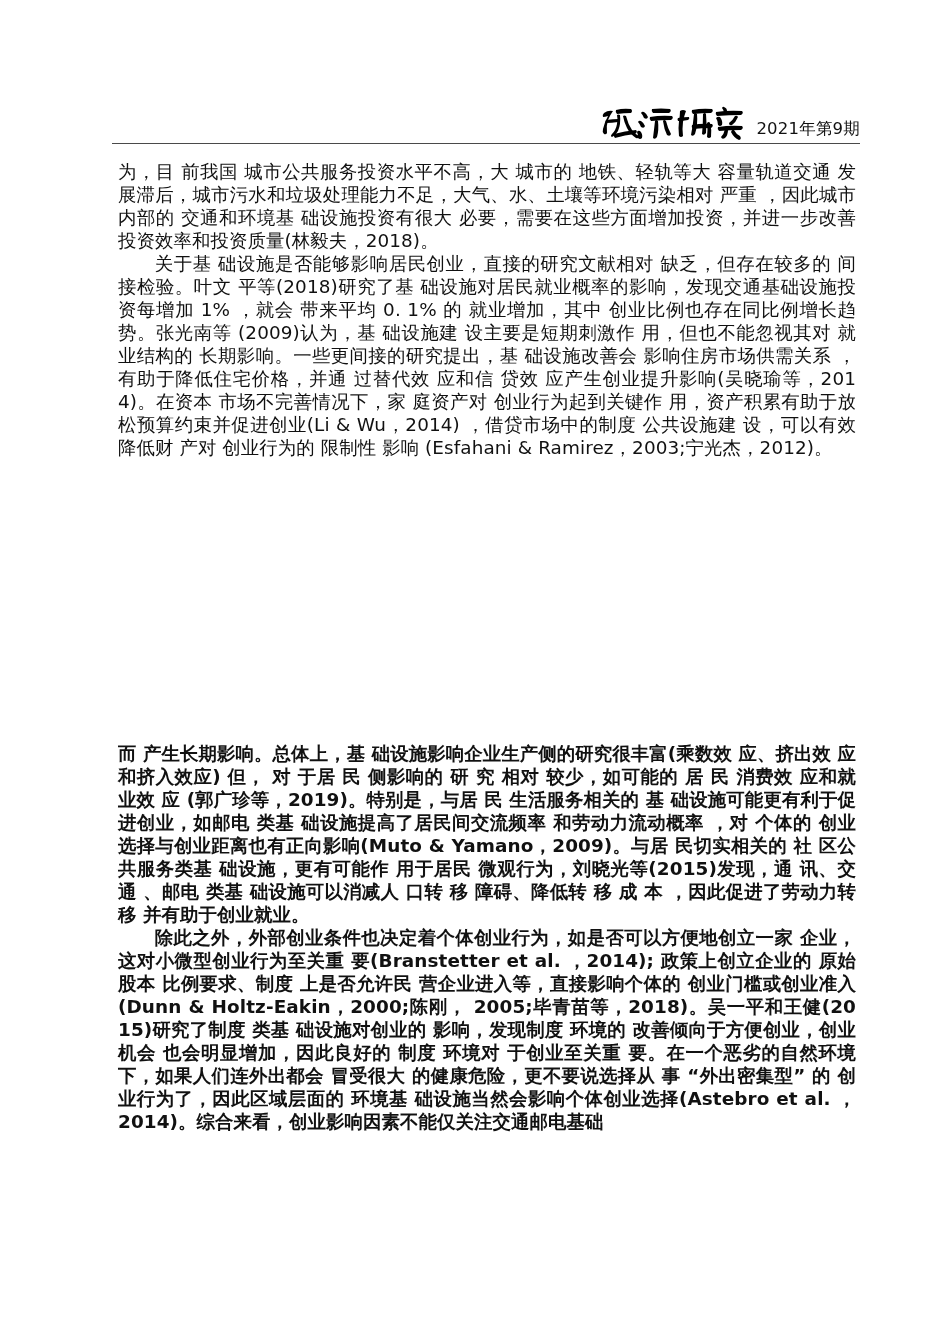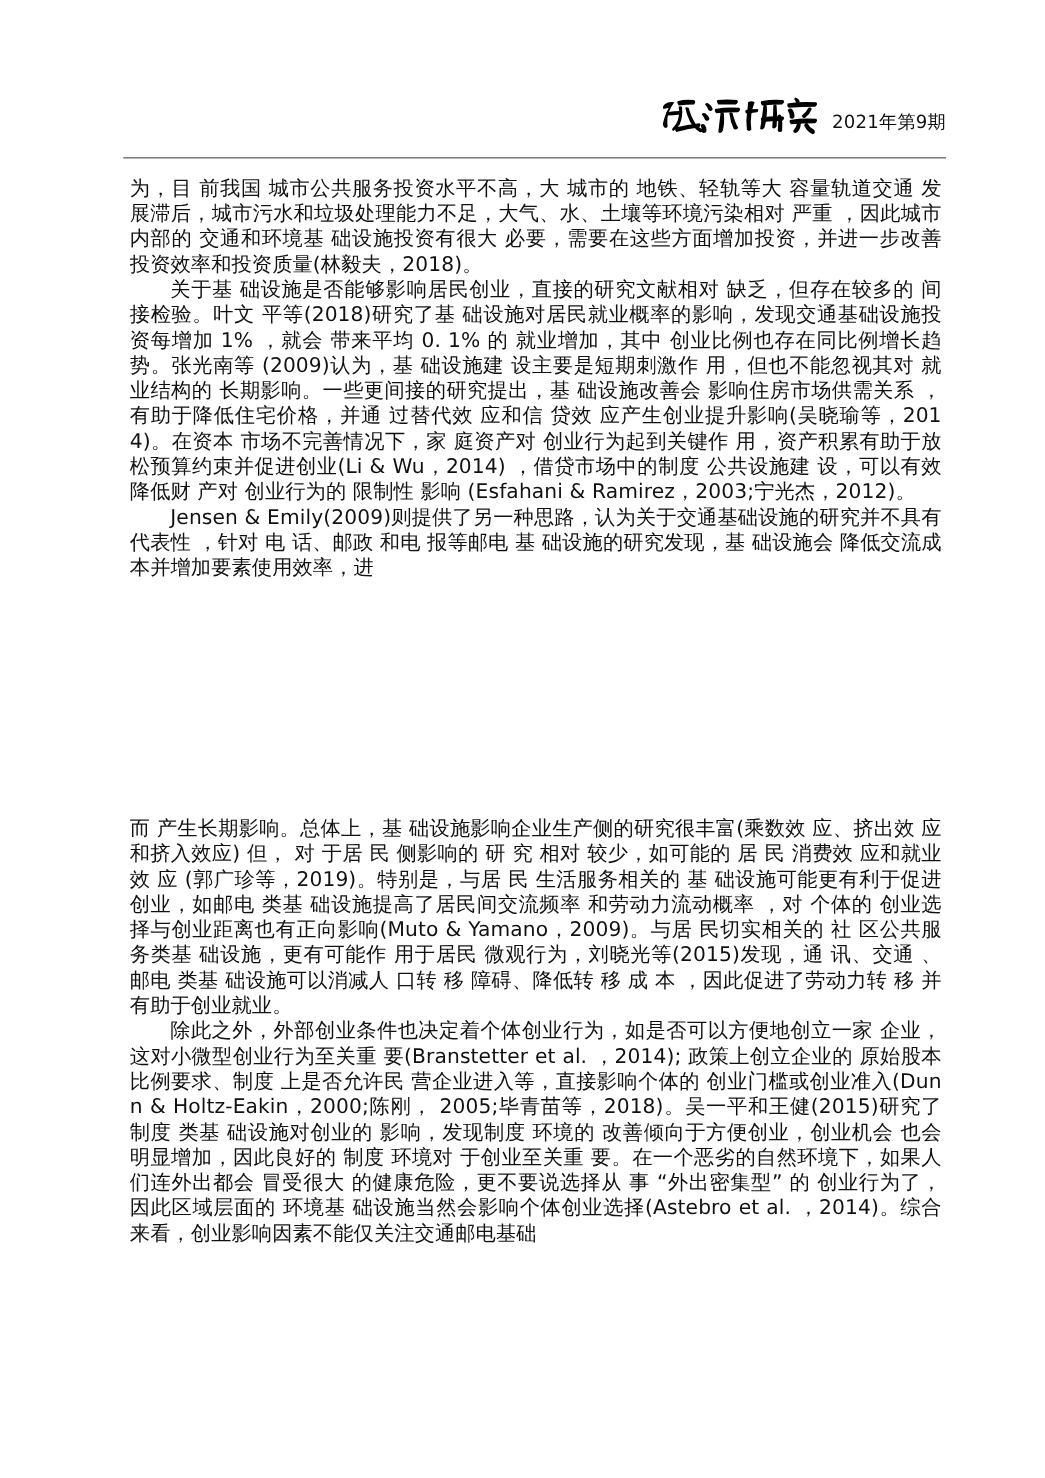--- a/index.html
+++ b/index.html
@@ -29,21 +29,21 @@
     left: 112px;
     top: 88px;
     width: 748px;
     height: 56px;
     display: flex;
     align-items: flex-end;
     justify-content: flex-end;
     gap: 6px;
     border-bottom: 1.6px solid #4a4a4a;
     box-sizing: border-box;
-    padding-bottom: 20px;
+    padding-bottom: 2px;
   }
 
   .masthead {
     display: block;
     height: 40px;
     width: 150px;
   }
 
   .issue-line {
     font-size: 16.5px;
@@ -104,20 +104,21 @@
     word-break: break-all;
     text-indent: 2em;
   }
 
   
   .column-lower {
     position: absolute;
     left: 118px;
     top: 742px;
     width: 738px;
+    font-weight: bold;
   }
 </style>
 </head>
 <body>
 
 <div class="page">
 
   <div class="header">
     <svg class="masthead" viewBox="0 0 150 40" xmlns="http://www.w3.org/2000/svg" aria-label="经济研究">
       <g fill="#000000">
@@ -153,21 +154,20 @@
         <path d="M128 29 q0 5 -3 8 q-3 2 -4 -1 q3 -3 4 -8 q2 -1 3 1 z"></path>
         <path d="M134 29 q2 4 6 6 q2 3 -1 4 q-5 -2 -8 -8 q1 -3 3 -2 z"></path>
       </g>
     </svg>
     <span class="issue-line">2021年第9期</span>
   </div>
 
   <div class="column">
     <p class="body">为，目 前我国 城市公共服务投资水平不高，大 城市的 地铁、轻轨等大 容量轨道交通 发展滞后，城市污水和垃圾处理能力不足，大气、水、土壤等环境污染相对 严重 ，因此城市内部的 交通和环境基 础设施投资有很大 必要，需要在这些方面增加投资，并进一步改善投资效率和投资质量(林毅夫，2018)。</p>
     <p class="body indent">关于基 础设施是否能够影响居民创业，直接的研究文献相对 缺乏，但存在较多的 间接检验。叶文 平等(2018)研究了基 础设施对居民就业概率的影响，发现交通基础设施投资每增加 1% ，就会 带来平均 0. 1% 的 就业增加，其中 创业比例也存在同比例增长趋势。张光南等 (2009)认为，基 础设施建 设主要是短期刺激作 用，但也不能忽视其对 就业结构的 长期影响。一些更间接的研究提出，基 础设施改善会 影响住房市场供需关系 ，有助于降低住宅价格，并通 过替代效 应和信 贷效 应产生创业提升影响(吴晓瑜等，2014)。在资本 市场不完善情况下，家 庭资产对 创业行为起到关键作 用，资产积累有助于放松预算约束并促进创业(Li &amp; Wu，2014) ，借贷市场中的制度 公共设施建 设，可以有效降低财 产对 创业行为的 限制性 影响 (Esfahani &amp; Ramirez，2003;宁光杰，2012)。</p>
-    <p class="body indent">Jensen &amp; Emily(2009)则提供了另一种思路，认为关于交通基础设施的研究并不具有代表性 ，针对 电 话、邮政 和电 报等邮电 基 础设施的研究发现，基 础设施会 降低交流成本并增加要素使用效率，进</p>
   </div>
 
 
   <div class="column-lower">
     <p class="body">而 产生长期影响。总体上，基 础设施影响企业生产侧的研究很丰富(乘数效 应、挤出效 应和挤入效应) 但， 对 于居 民 侧影响的 研 究 相对 较少，如可能的 居 民 消费效 应和就业效 应 (郭广珍等，2019)。特别是，与居 民 生活服务相关的 基 础设施可能更有利于促进创业，如邮电 类基 础设施提高了居民间交流频率 和劳动力流动概率 ，对 个体的 创业选择与创业距离也有正向影响(Muto &amp; Yamano，2009)。与居 民切实相关的 社 区公共服务类基 础设施，更有可能作 用于居民 微观行为，刘晓光等(2015)发现，通 讯、交通 、邮电 类基 础设施可以消减人 口转 移 障碍、降低转 移 成 本 ，因此促进了劳动力转 移 并有助于创业就业。</p>
     <p class="body indent">除此之外，外部创业条件也决定着个体创业行为，如是否可以方便地创立一家 企业，这对小微型创业行为至关重 要(Branstetter et al. ，2014); 政策上创立企业的 原始股本 比例要求、制度 上是否允许民 营企业进入等，直接影响个体的 创业门槛或创业准入(Dunn &amp; Holtz-Eakin，2000;陈刚， 2005;毕青苗等，2018)。吴一平和王健(2015)研究了制度 类基 础设施对创业的 影响，发现制度 环境的 改善倾向于方便创业，创业机会 也会明显增加，因此良好的 制度 环境对 于创业至关重 要。在一个恶劣的自然环境下，如果人们连外出都会 冒受很大 的健康危险，更不要说选择从 事 “外出密集型” 的 创业行为了，因此区域层面的 环境基 础设施当然会影响个体创业选择(Astebro et al. ，2014)。综合来看，创业影响因素不能仅关注交通邮电基础</p>
   </div>
 
 </div>
 

